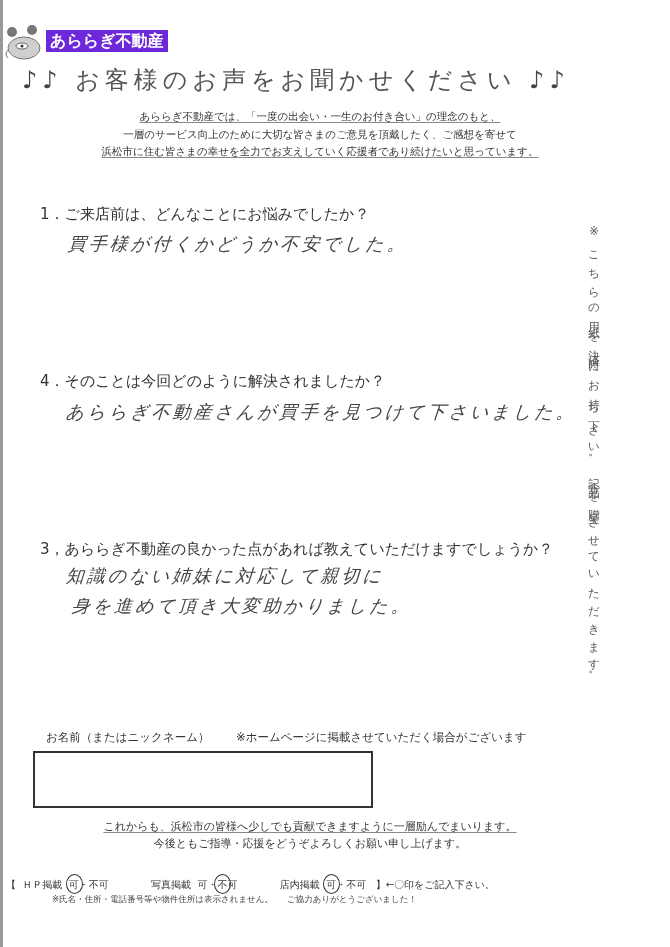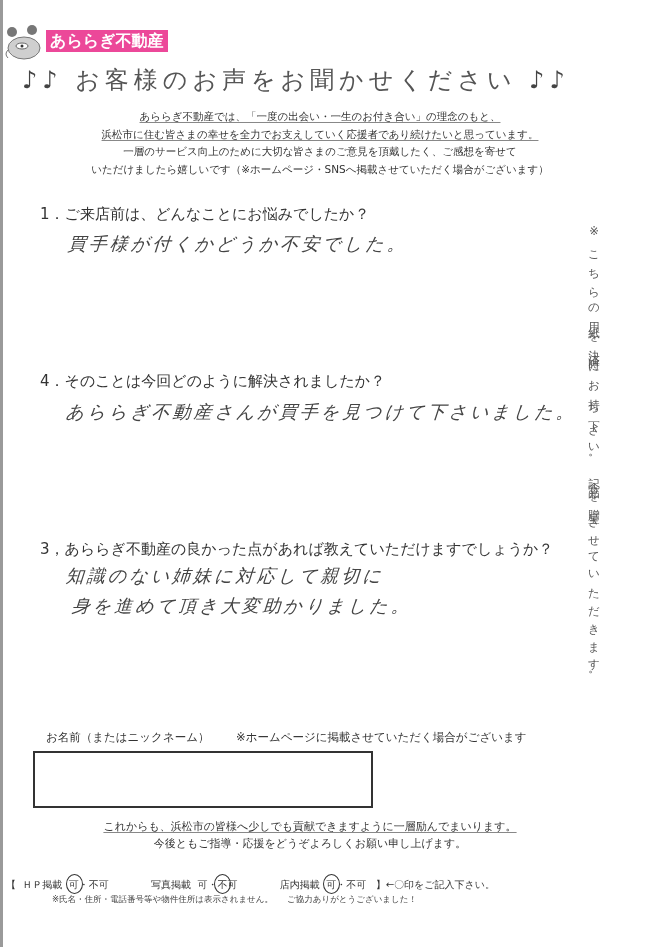--- a/index.html
+++ b/index.html
@@ -4,21 +4,21 @@
 <style>
   html, body { margin:0; padding:0; }
   body {
     width:670px; height:947px; background:#ffffff; position:relative; overflow:hidden;
     font-family:"DejaVu Sans", sans-serif; color:#3a3a3a;
   }
   .left-edge { position:absolute; left:0; top:0; width:3px; height:947px; background:#9a9a9a; }
   .logo-mascot { position:absolute; left:2px; top:24px; width:44px; height:40px; }
   .logo-box {
     position:absolute; left:46px; top:30px; height:22px; padding:0 4px;
-    background:#ec4899; color:#fff; font-weight:bold; font-size:16px; line-height:22px; letter-spacing:0px;
+    background:#6d28d9; color:#fff; font-weight:bold; font-size:16px; line-height:22px; letter-spacing:0px;
   }
   .title {
     position:absolute; left:22px; top:64px; width:620px; font-size:24px; color:#555;
     letter-spacing:5px; white-space:nowrap; font-family:"DejaVu Sans", sans-serif;
   }
   .title .note { color:#444; font-size:24px; }
   .intro { position:absolute; left:40px; top:108px; width:560px; text-align:center; font-size:10.5px; line-height:17.5px; color:#333; }
   .intro .line { display:block; white-space:nowrap; }
   .u { text-decoration:underline; text-underline-offset:2px; text-decoration-color:#888; }
   .q { position:absolute; left:40px; font-size:15px; color:#333; white-space:nowrap; }
@@ -61,23 +61,22 @@
 <div class="logo-box">あららぎ不動産</div>
 
 <div class="title">
   <span class="note">♪♪</span>
   <span>お客様のお声をお聞かせください</span>
   <span class="note">♪♪</span>
 </div>
 
 <div class="intro">
   <span class="line u">あららぎ不動産では、「一度の出会い・一生のお付き合い」の理念のもと、</span>
+  <span class="line">一層のサービス向上のために大切な皆さまのご意見を頂戴したく、ご感想を寄せて</span>
   <span class="line u">浜松市に住む皆さまの幸せを全力でお支えしていく応援者であり続けたいと思っています。</span>
-  <span class="line">一層のサービス向上のために大切な皆さまのご意見を頂戴したく、ご感想を寄せて</span>
-  <span class="line">いただけましたら嬉しいです（※ホームページ・SNSへ掲載させていただく場合がございます）</span>
 </div>
 
 <div class="q" style="top:205px;">1．ご来店前は、どんなことにお悩みでしたか？</div>
 <div class="hand" style="left:68px; top:232px;">買手様が付くかどうか不安でした。</div>
 
 <div class="q" style="top:372px;">4．そのことは今回どのように解決されましたか？</div>
 <div class="hand" style="left:66px; top:400px;">あららぎ不動産さんが買手を見つけて下さいました。</div>
 
 <div class="q" style="top:540px;">3，あららぎ不動産の良かった点があれば教えていただけますでしょうか？</div>
 <div class="hand" style="left:66px; top:564px;">知識のない姉妹に対応して親切に</div>

